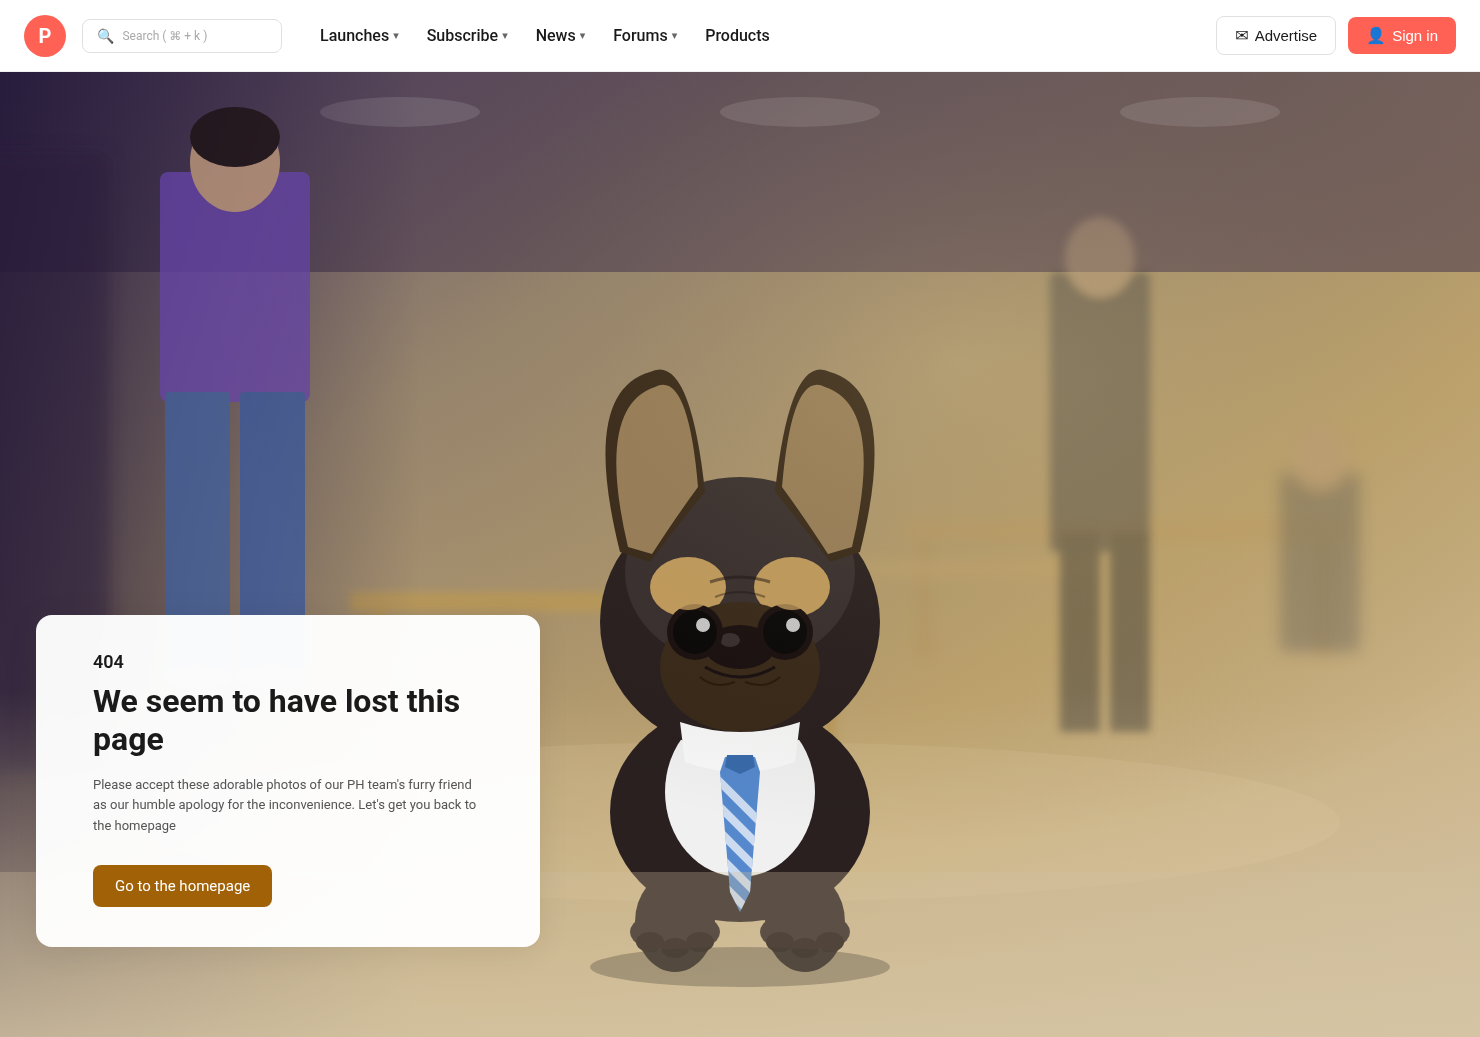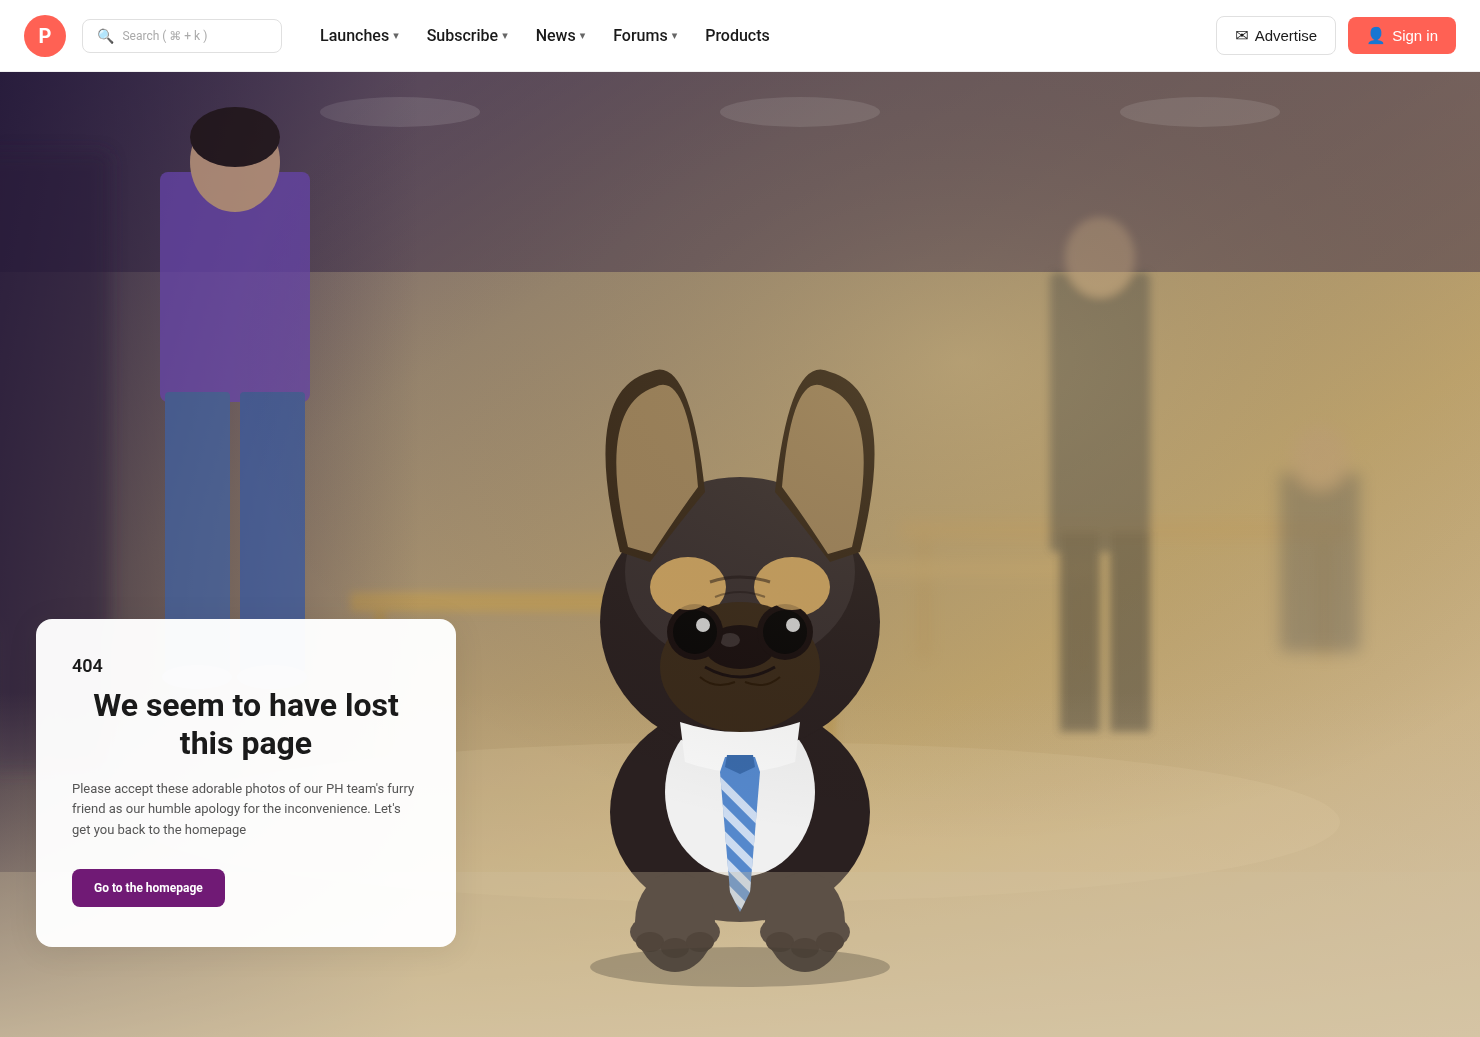--- a/index.html
+++ b/index.html
@@ -129,58 +129,57 @@
       overflow: hidden;
     }
 
     
     .error-card {
       position: absolute;
       bottom: 90px;
       left: 36px;
       background: rgba(255, 255, 255, 0.97);
       border-radius: 16px;
-      padding: 36px 36px 40px;
-      width: 420px;
+      padding: 36px 57px 40px;
+      width: 504px;
       box-shadow: 0 4px 32px rgba(0,0,0,0.08);
     }
 
     .error-code {
       font-size: 18px;
       font-weight: 600;
       color: #1a1a1a;
       margin-bottom: 10px;
     }
 
     .error-title {
       font-size: 32px;
       font-weight: 700;
       color: #1a1a1a;
       line-height: 1.2;
       margin-bottom: 16px;
-      text-align: center;
     }
 
     .error-desc {
       font-size: 13px;
       color: #555;
       line-height: 1.6;
       margin-bottom: 28px;
     }
 
     .btn-homepage {
       display: inline-flex;
       align-items: center;
-      background: #701a75;
+      background: #a16207;
       color: #fff;
       border: none;
       border-radius: 8px;
       padding: 12px 22px;
-      font-size: 12px;
-      font-weight: 700;
+      font-size: 15px;
+      font-weight: 400;
       cursor: pointer;
       text-decoration: none;
     }
 
     
     .scene-svg {
       position: absolute;
       inset: 0;
       width: 100%;
       height: 100%;

